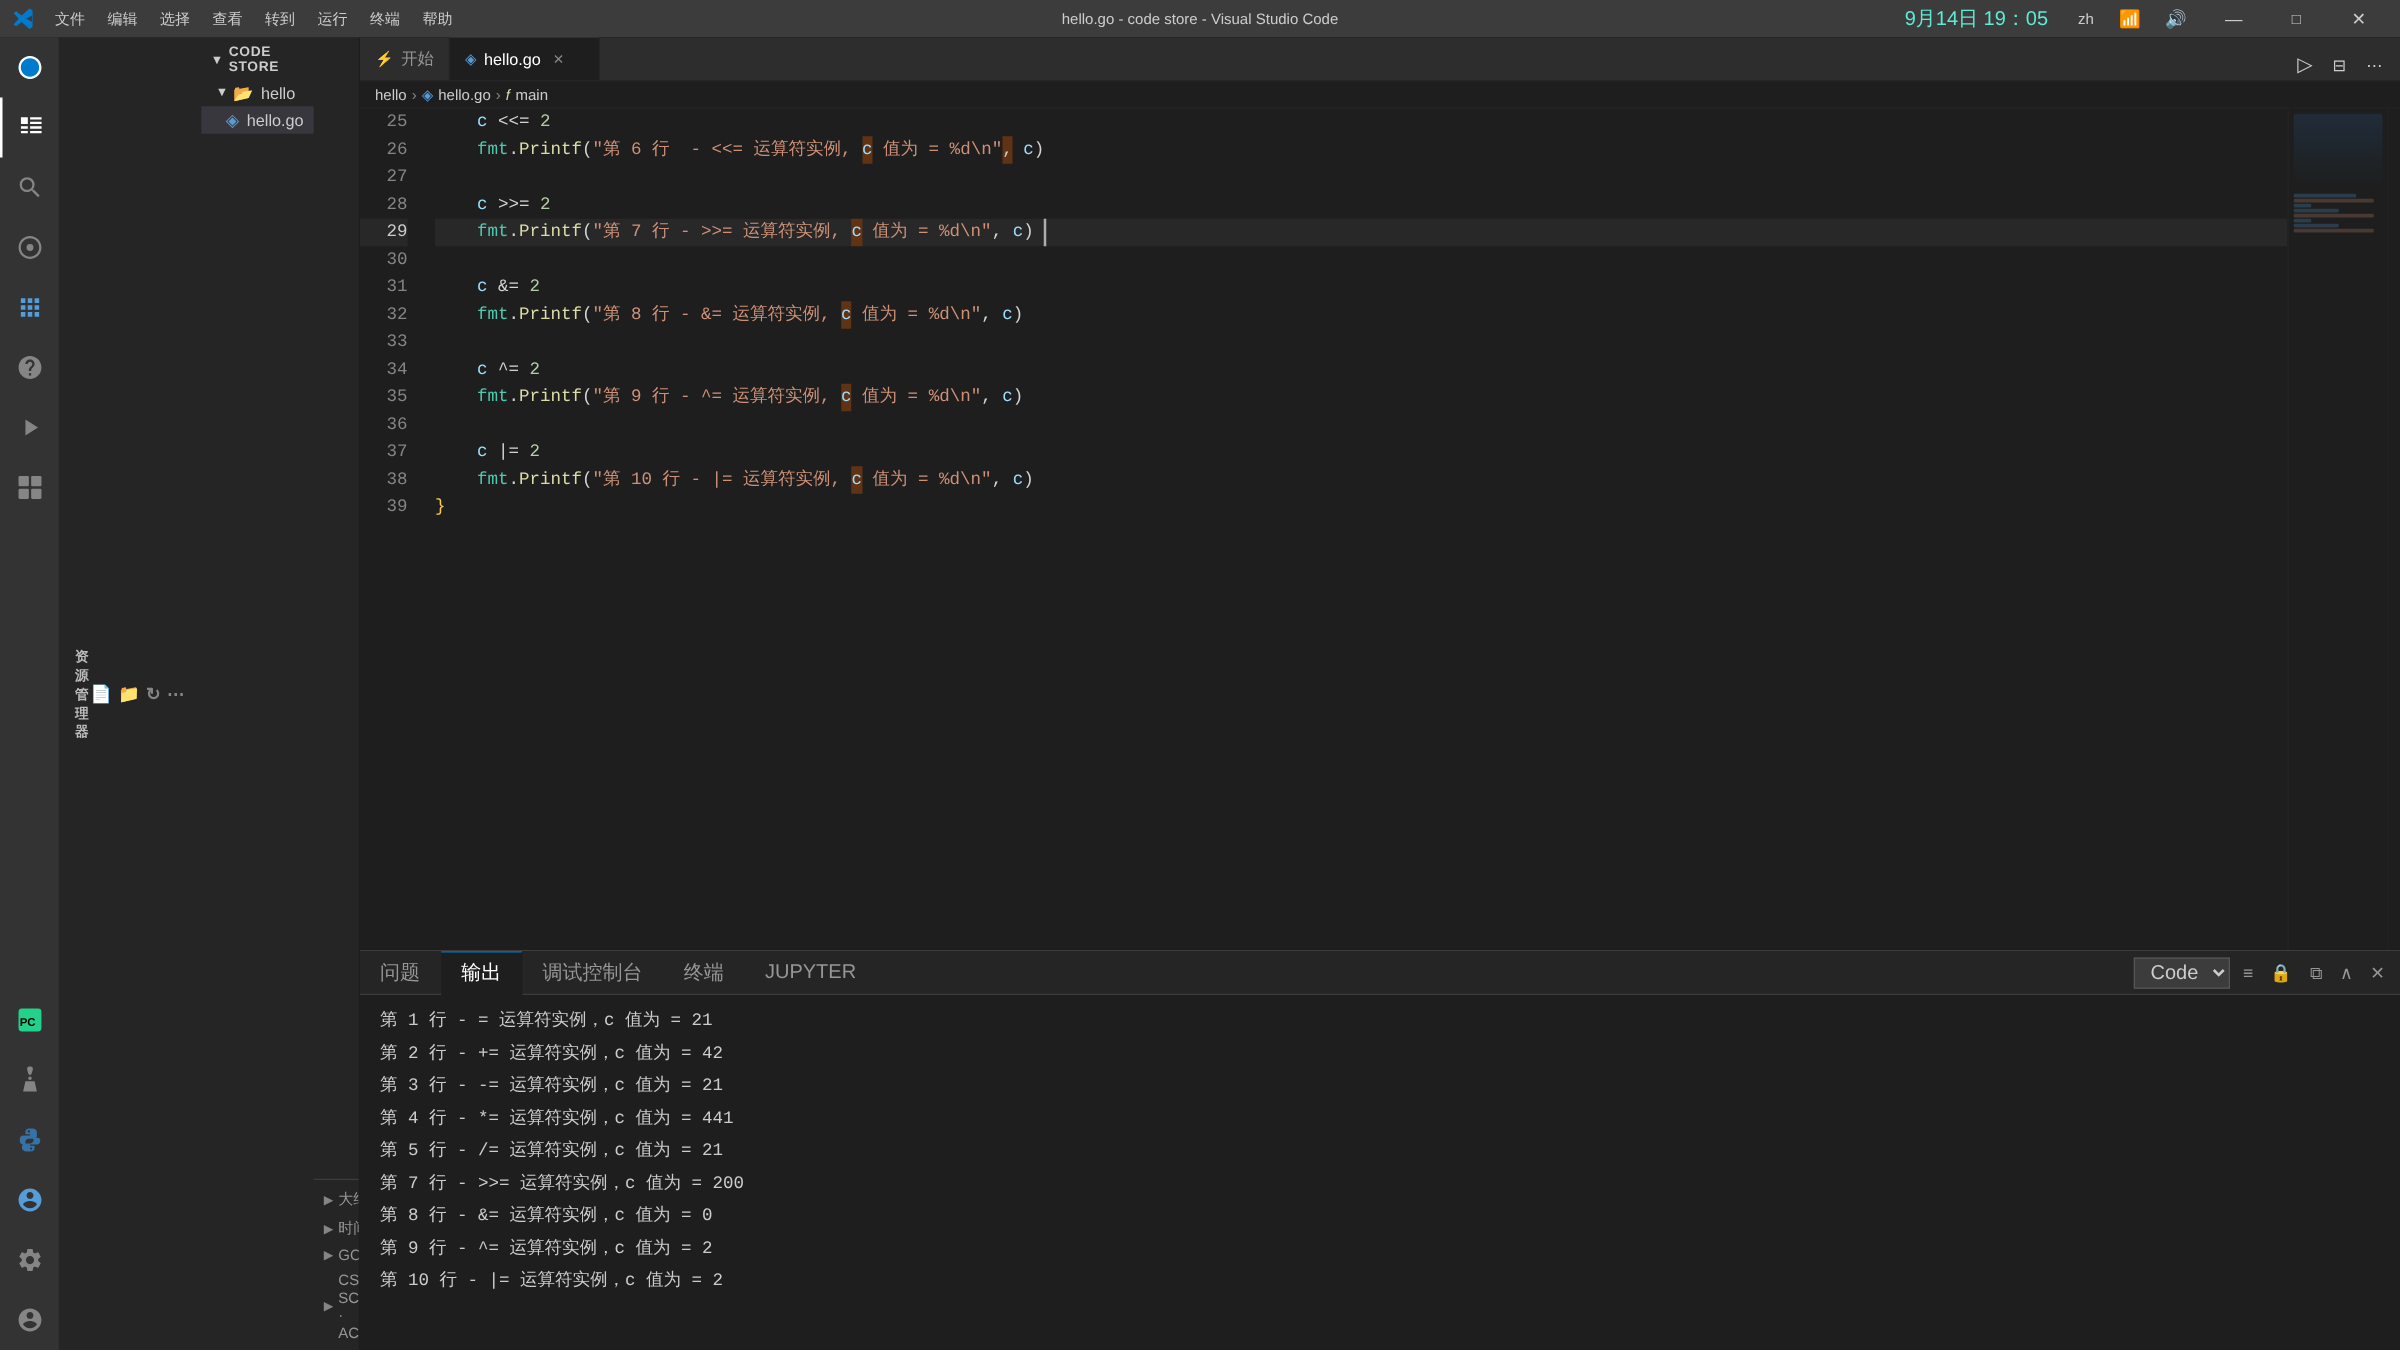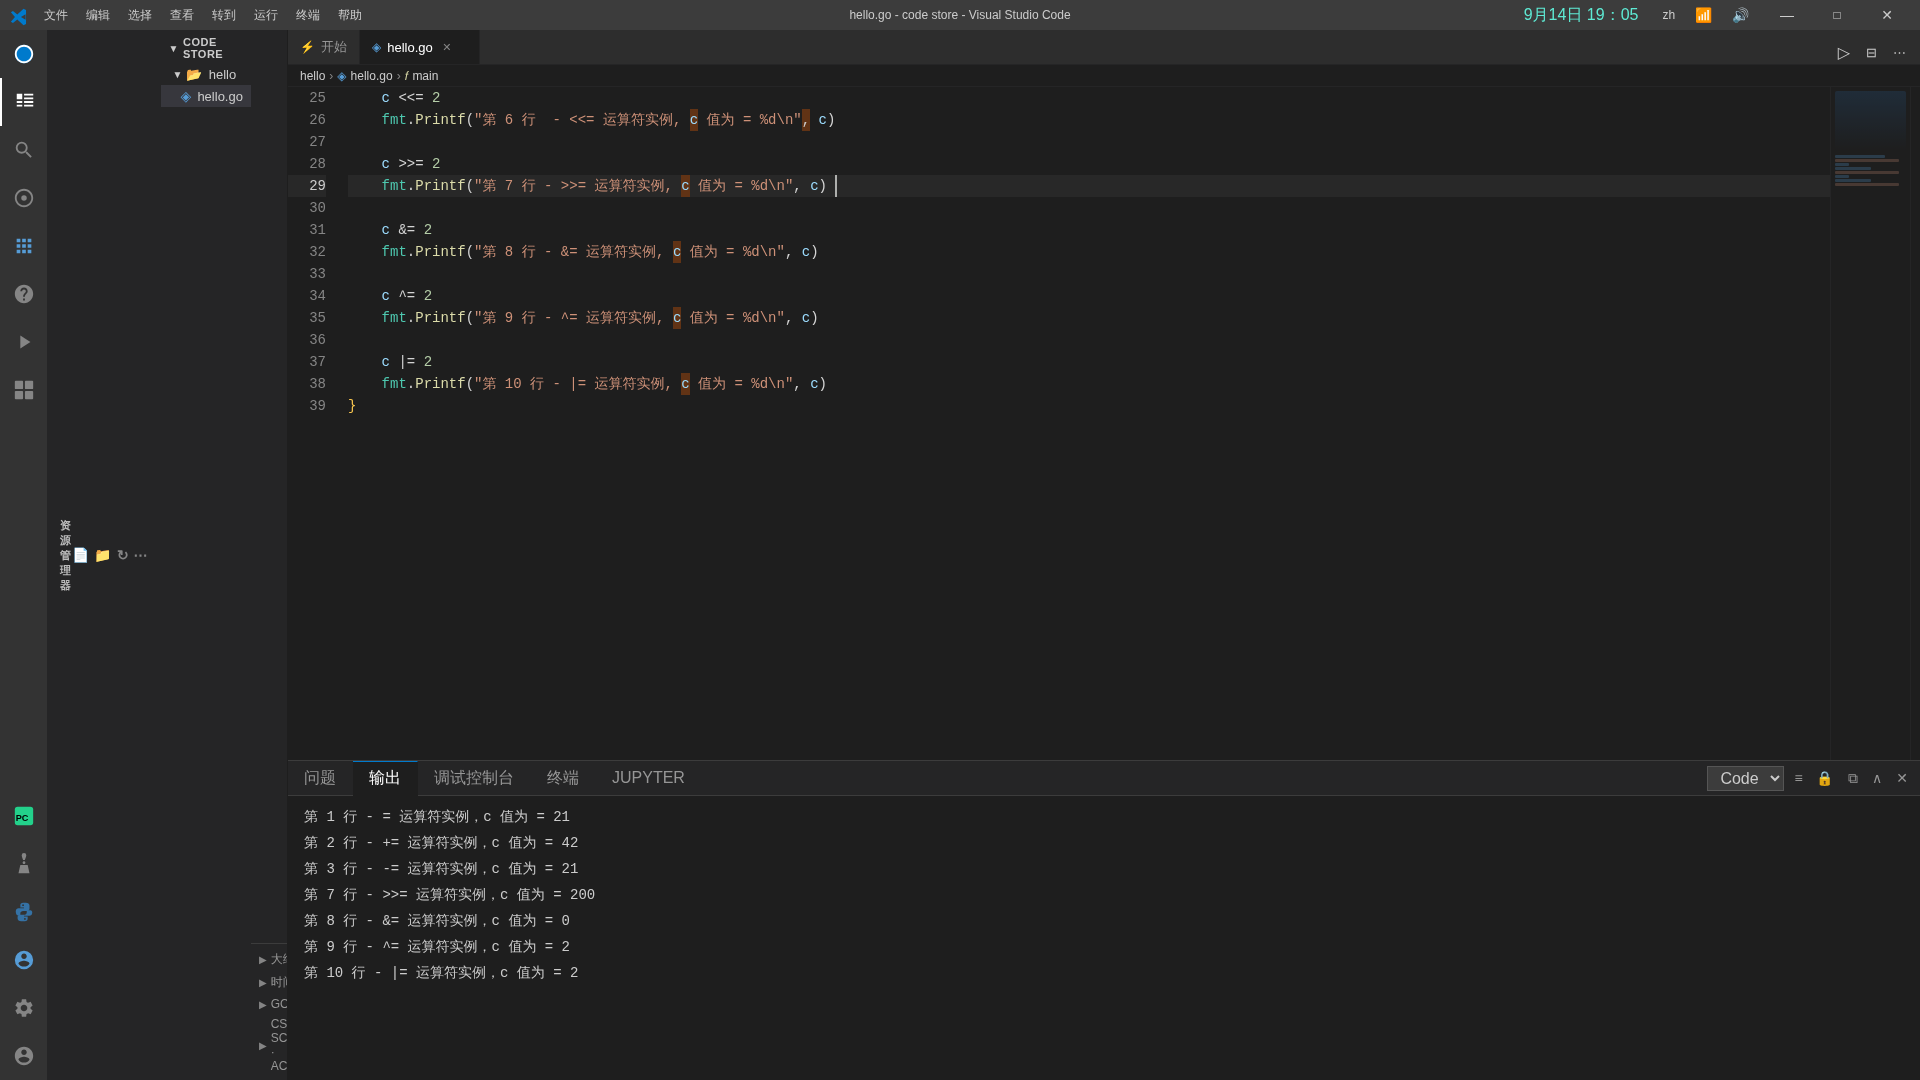--- a/index.html
+++ b/index.html
@@ -18,21 +18,21 @@
       height: 30px;
       background: #3c3c3c;
       display: flex;
       align-items: center;
       justify-content: space-between;
       padding: 0 10px;
       -webkit-app-region: drag;
     }
     .titlebar-left {
       display: flex;
-      align-items: flex-end;
+      align-items: center;
       gap: 8px;
     }
     .titlebar-menu {
       display: flex;
       gap: 2px;
     }
     .titlebar-menu span {
       padding: 2px 8px;
       font-size: 12px;
       color: #cccccc;
@@ -706,20 +706,22 @@
           <span class="panel-action-icon">🔒</span>
           <span class="panel-action-icon">⧉</span>
           <span class="panel-action-icon">∧</span>
           <span class="panel-action-icon">✕</span>
         </div>
       </div>
       <div class="terminal-output">
         <div>第 1 行 - =   运算符实例，c 值为 = 21</div>
         <div>第 2 行 - +=  运算符实例，c 值为 = 42</div>
         <div>第 3 行 - -=  运算符实例，c 值为 = 21</div>
+        <div>第 4 行 - *=  运算符实例，c 值为 = 441</div>
+        <div>第 5 行 - /=  运算符实例，c 值为 = 21</div>
         <div>第 7 行 - &gt;&gt;= 运算符实例，c 值为 = 200</div>
         <div>第 8 行 - &amp;=  运算符实例，c 值为 = 0</div>
         <div>第 9 行 - ^=  运算符实例，c 值为 = 2</div>
         <div>第 10 行 - |=  运算符实例，c 值为 = 2</div>
       </div>
     </div>
 
   </div>
 </div>
 

